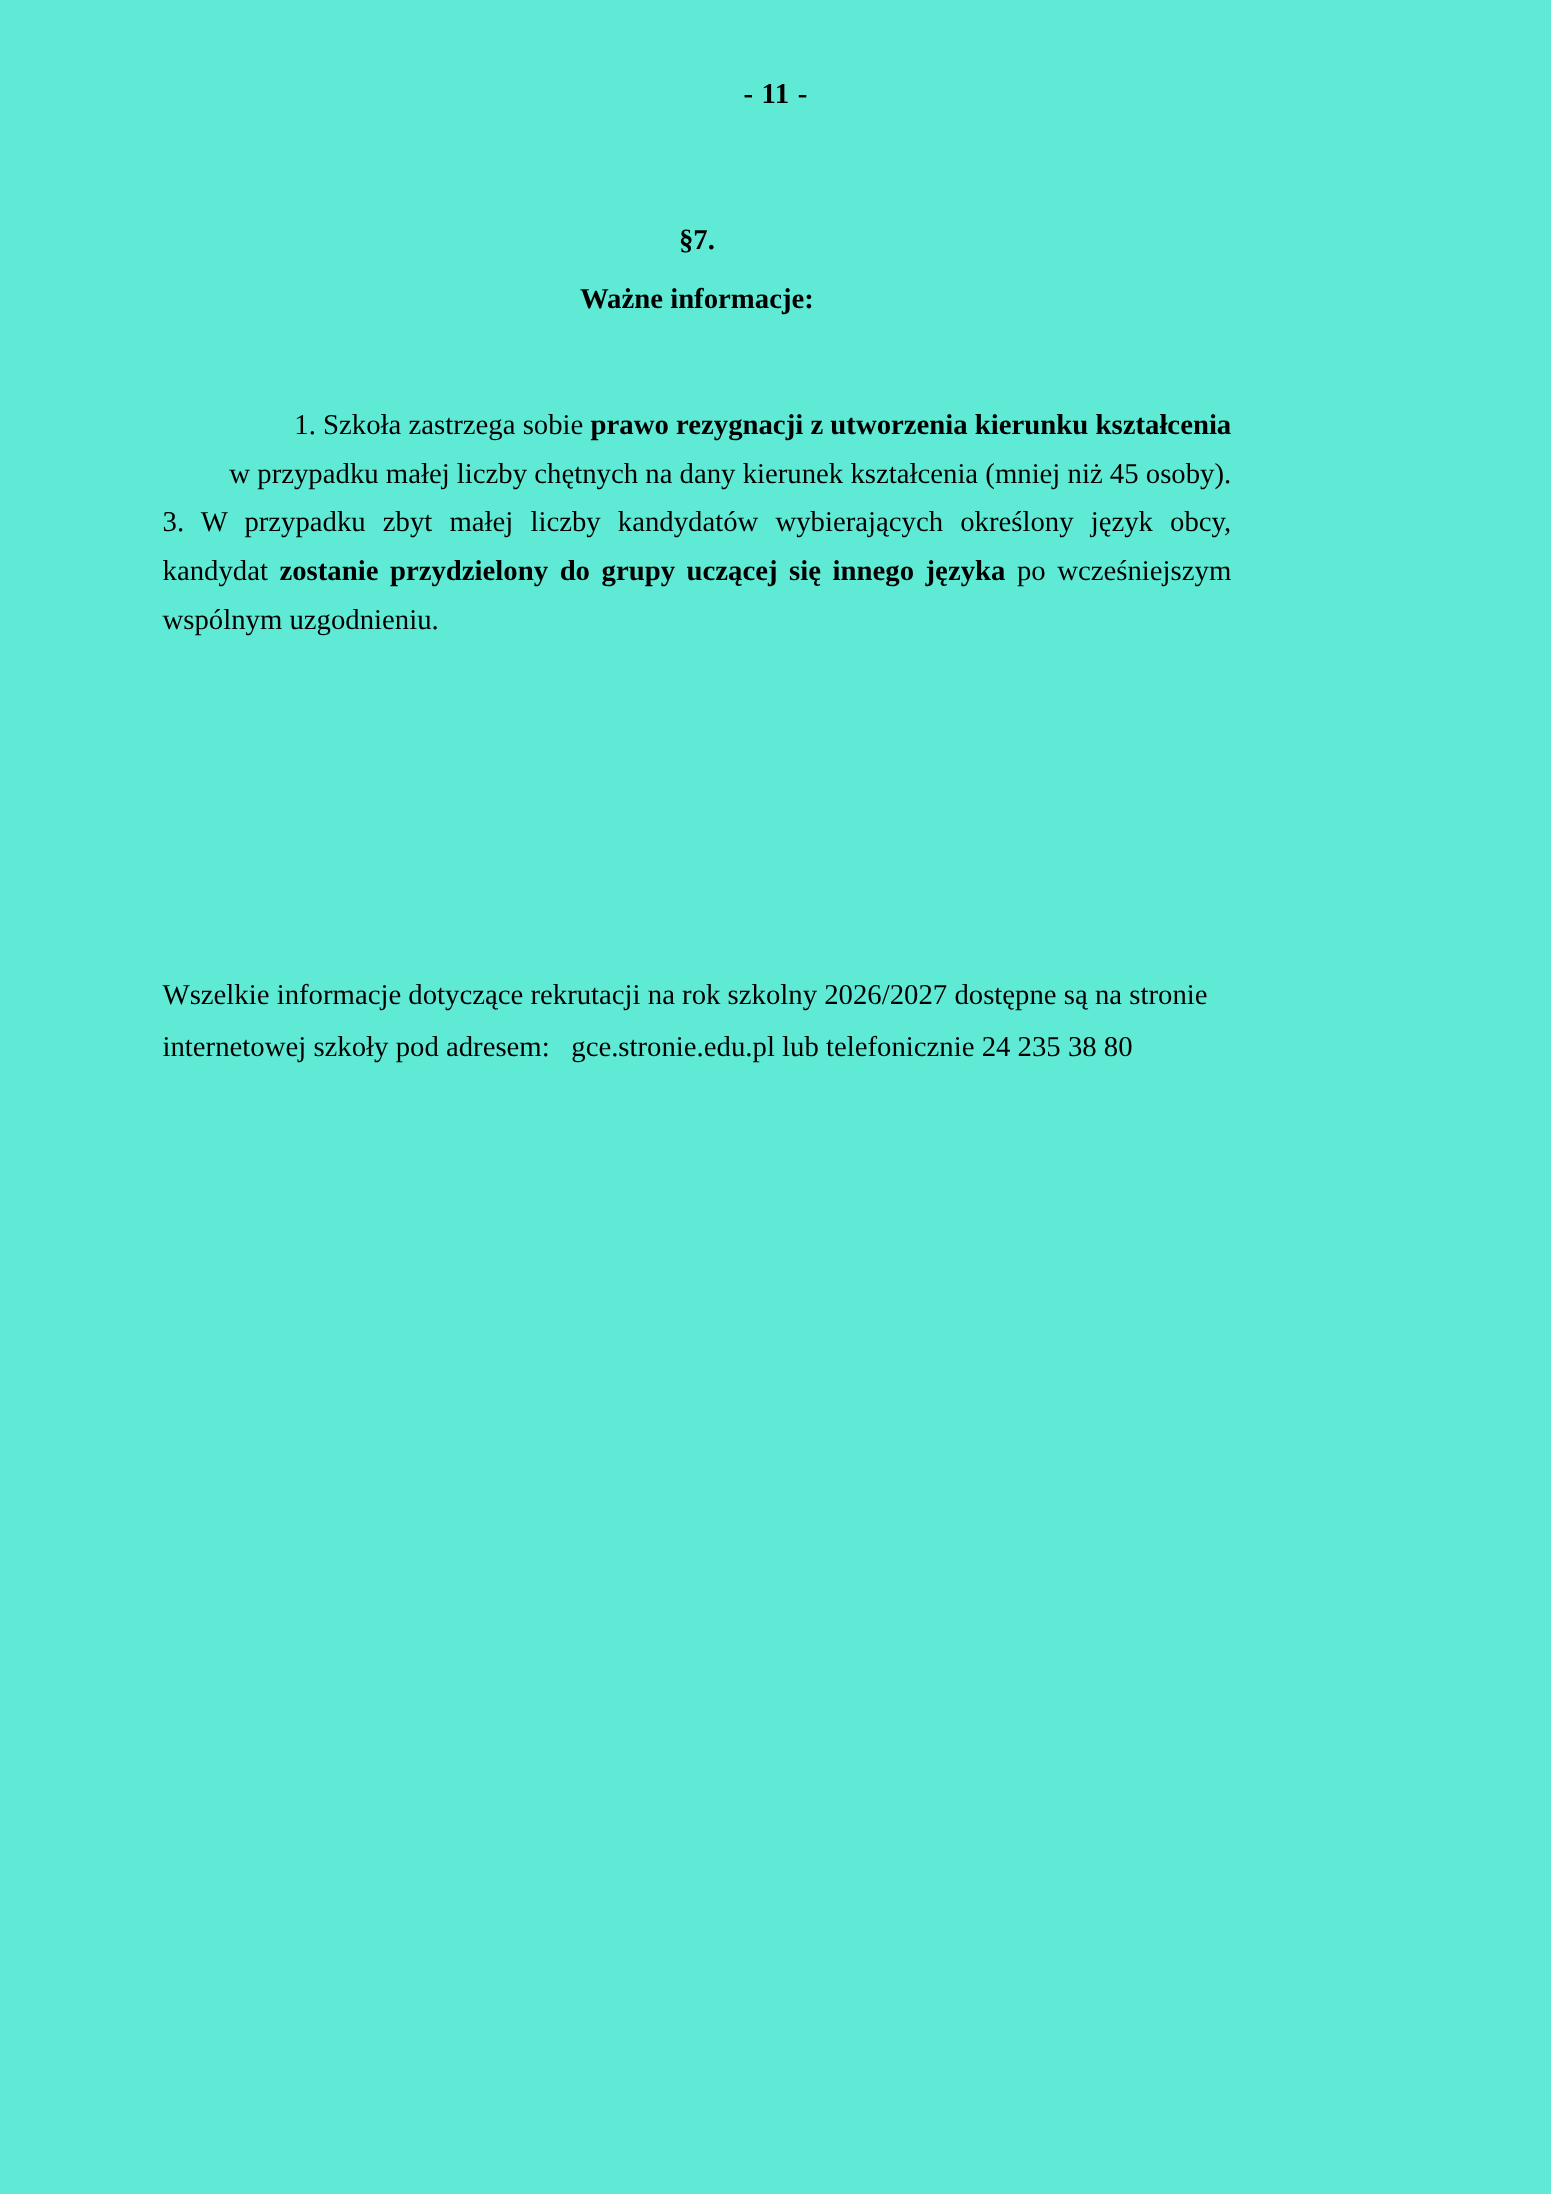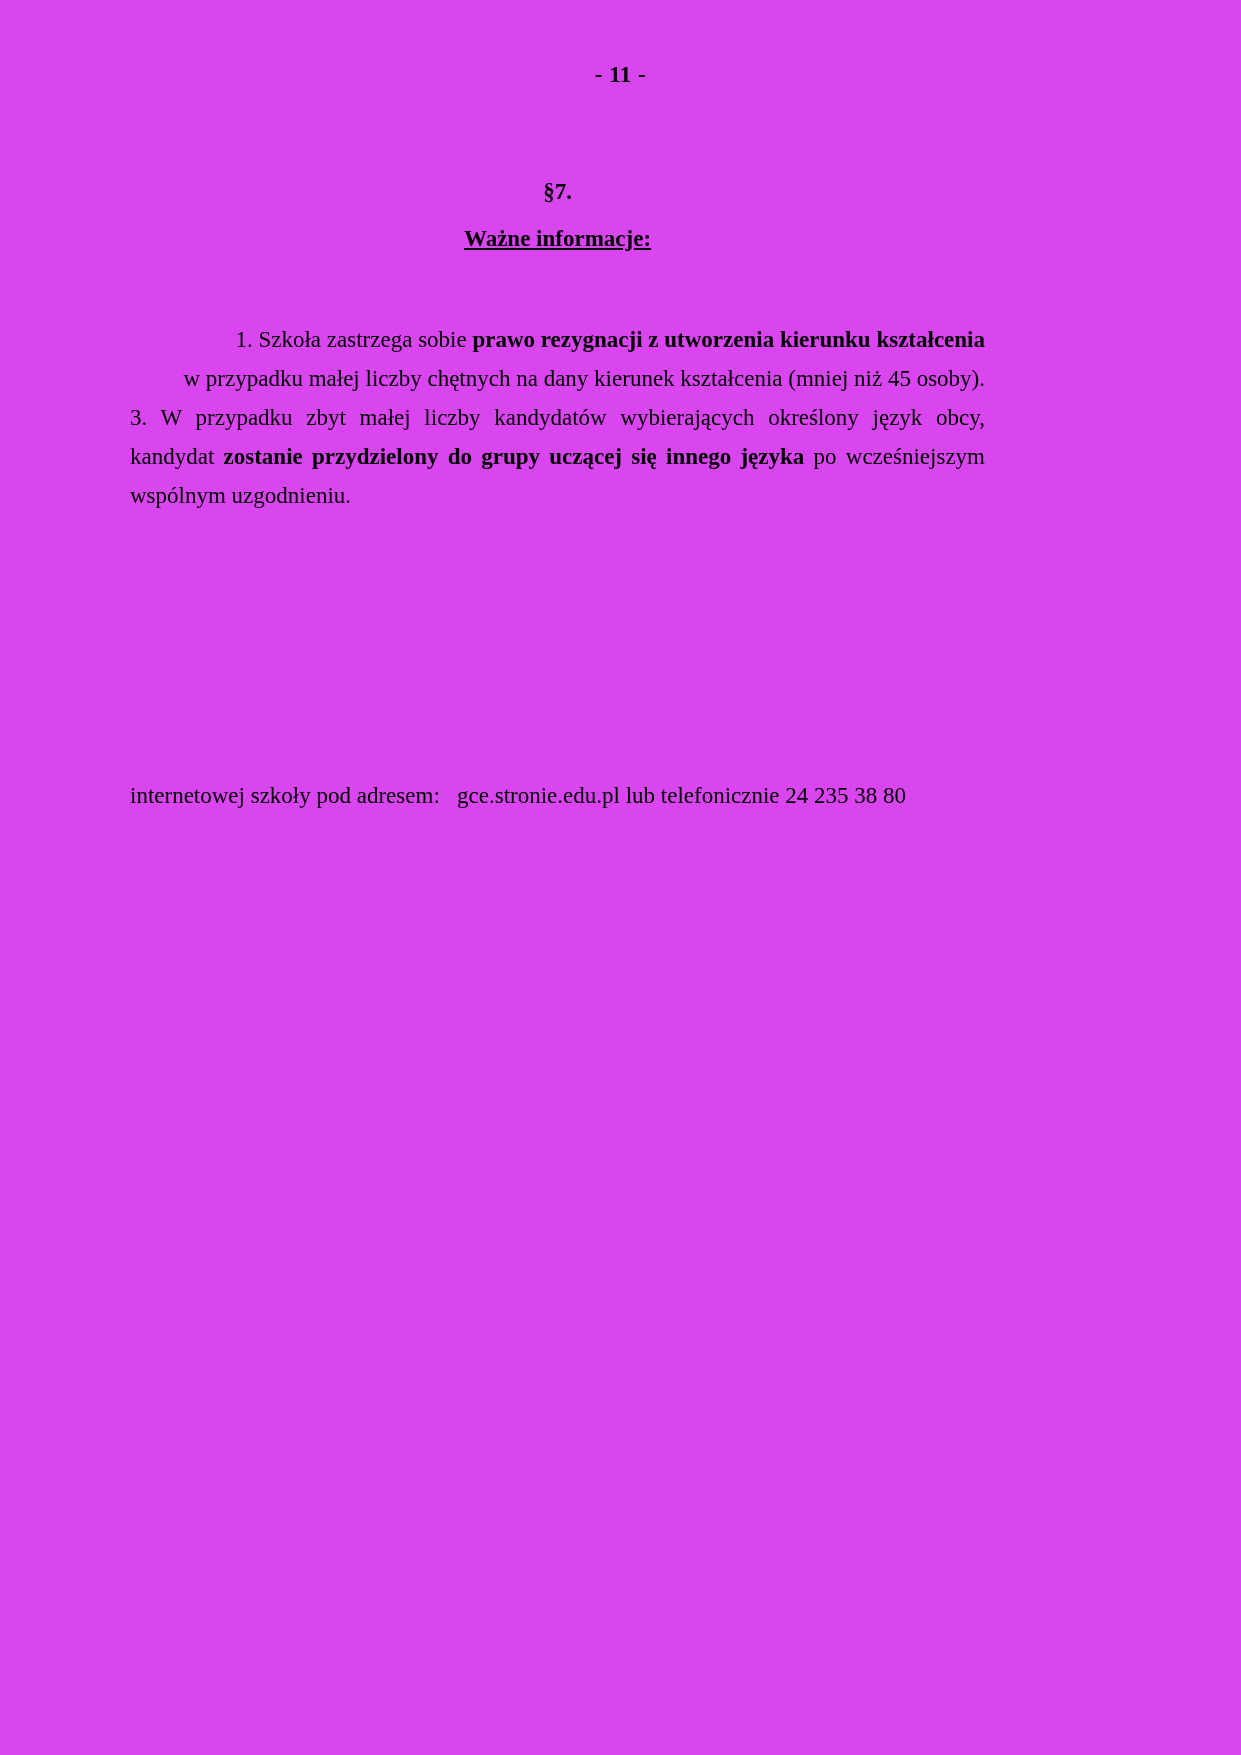--- a/index.html
+++ b/index.html
@@ -4,21 +4,21 @@
 <style>
   html, body {
     margin: 0;
     padding: 0;
     background: #ffffff;
   }
   .page {
     position: relative;
     width: 1241px;
     height: 1755px;
-    background: #d946ef;
+    background: #5eead4;
     margin: 0 auto;
     font-family: "Liberation Serif", "DejaVu Serif", serif;
     color: #000000;
     overflow: hidden;
   }
 
   .page-number {
     position: absolute;
     top: 62px;
     left: 0;
@@ -46,21 +46,20 @@
   }
 
   .section-subheading {
     text-align: center;
     font-size: 23px;
     font-weight: bold;
     margin: 0;
     padding: 0;
     margin-top: 24px;
     line-height: 1.0;
-    text-decoration: underline;
   }
 
   .body-block {
     margin-top: 70px;
   }
 
   .para {
     font-size: 23px;
     line-height: 39px;
     margin: 0;
@@ -117,16 +116,16 @@
 
       <p class="para p1"><span>1. Szkoła zastrzega sobie </span><b>prawo rezygnacji z utworzenia kierunku kształcenia</b><br><span>w przypadku małej liczby chętnych na dany kierunek kształcenia (mniej niż 45 osoby).</span></p>
 
 
       <p class="para"><span>3. W przypadku zbyt małej liczby kandydatów wybierających określony język obcy, kandydat </span><b>zostanie przydzielony do grupy uczącej się innego języka</b><span> po wcześniejszym wspólnym uzgodnieniu.</span></p>
 
     </div>
   </div>
 
   <div class="footer-block">
-    <p class="footer-para"><span class="last-line"><span>internetowej szkoły pod adresem:</span><span class="nowrap-gap">   </span><span>gce.stronie.edu.pl</span><span> lub telefonicznie </span><span>24 235 38 80</span></span></p>
+    <p class="footer-para"><span>Wszelkie informacje dotyczące rekrutacji na rok szkolny 2026/2027 dostępne są na stronie</span><span class="last-line"><span>internetowej szkoły pod adresem:</span><span class="nowrap-gap">   </span><span>gce.stronie.edu.pl</span><span> lub telefonicznie </span><span>24 235 38 80</span></span></p>
   </div>
 
 </div>
 
 </body></html>

